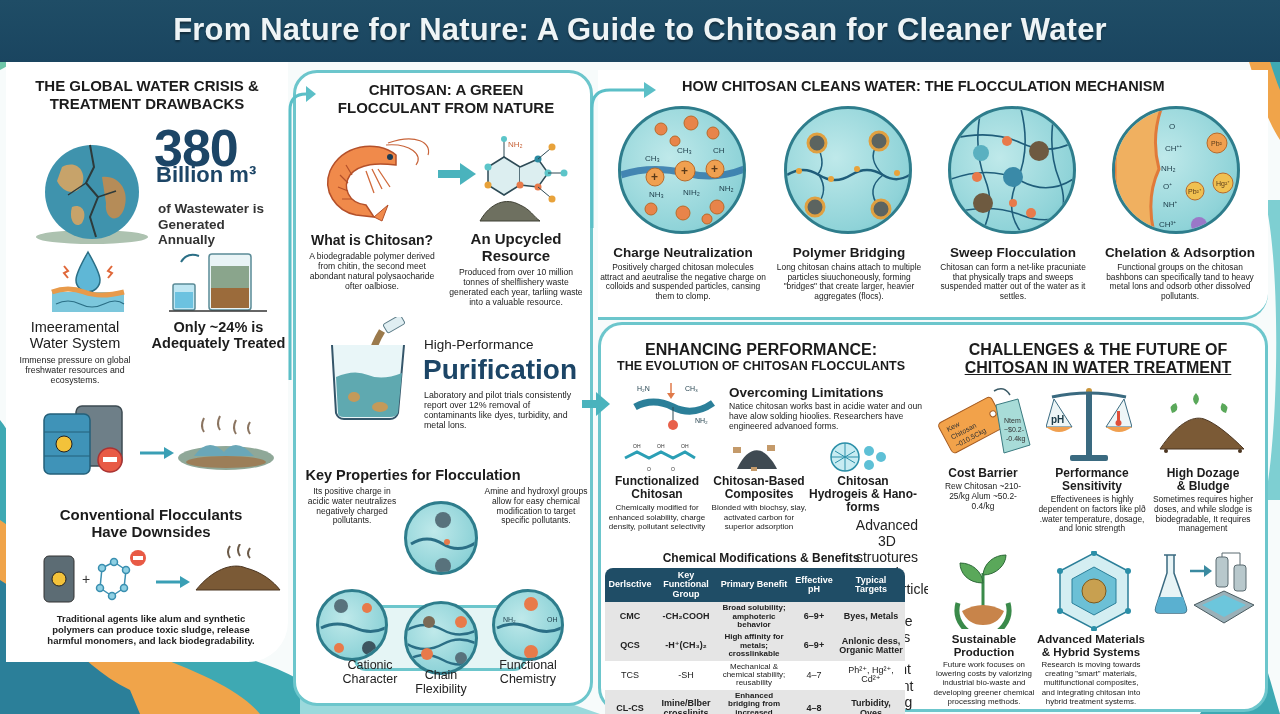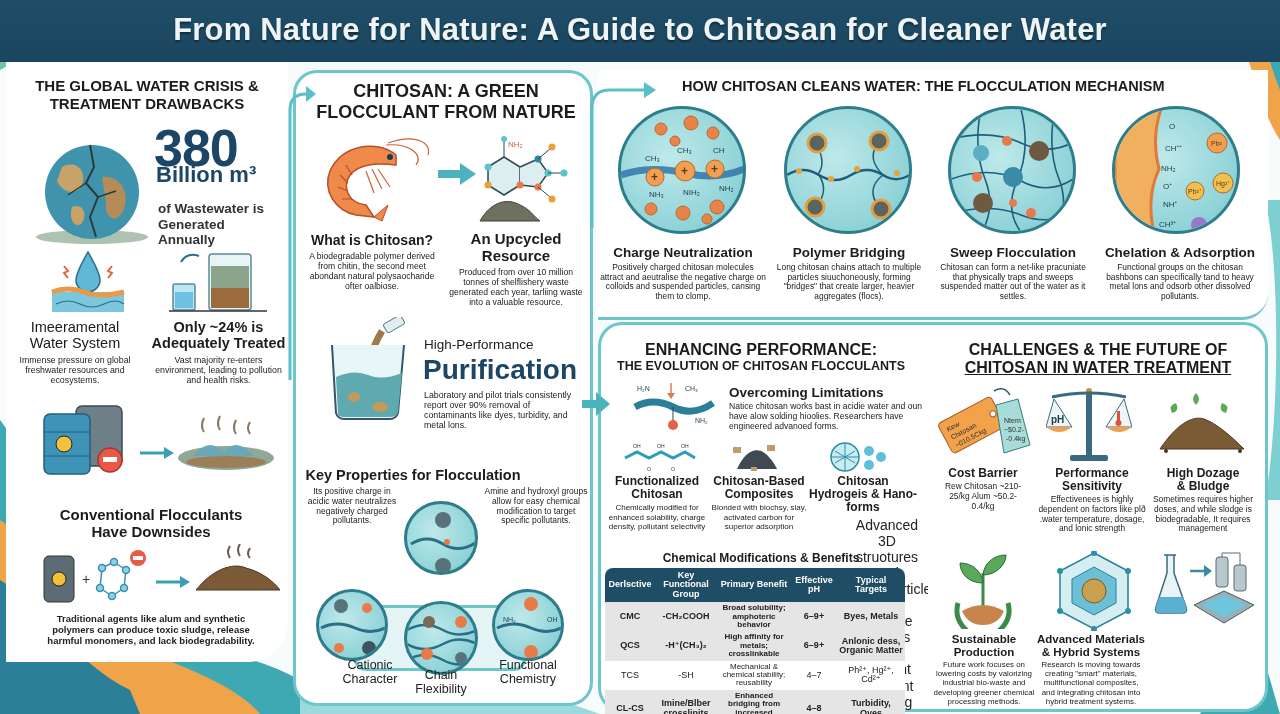--- a/index.html
+++ b/index.html
@@ -97,21 +97,20 @@
     <rect x="42" y="38" width="38" height="20" fill="#9b6b3b"></rect>
     <line x1="0" y1="61" x2="98" y2="61" stroke="#333" stroke-width="1.5"></line>
   </svg>
 
   <div class="abs center" style="left:4px; top:258px; width:130px;">
     <div style="font-size:14.5px; line-height:1.1; color:#1c1c1c;">Imeeramental Water System</div>
     <div class="small" style="margin-top:3px; font-size:8.8px;">Immense pressure on global freshwater resources and ecosystems.</div>
   </div>
   <div class="abs center" style="left:145px; top:258px; width:135px;">
     <div style="font-size:14.5px; line-height:1.1; color:#1c1c1c; font-weight:600;">Only ~24% is Adequately Treated</div>
-    <div class="small" style="margin-top:3px; font-size:8.8px;">Vast majority re-enters environment, leading to pollution and health risks.</div>
   </div>
 
   <svg class="abs" style="left:34px; top:342px;" width="96" height="72" viewBox="0 0 96 72">
     <rect x="36" y="2" width="46" height="60" rx="6" fill="#6e7f88" stroke="#3d4b52" stroke-width="1.5"></rect>
     <rect x="4" y="10" width="46" height="60" rx="6" fill="#3f93b8" stroke="#24607a" stroke-width="1.5"></rect>
     <line x1="4" y1="28" x2="50" y2="28" stroke="#24607a"></line>
       <line x1="4" y1="52" x2="50" y2="52" stroke="#24607a"></line>
     <circle cx="24" cy="40" r="8" fill="#f3c23a" stroke="#222"></circle>
     <circle cx="70" cy="56" r="12" fill="#e85a45" stroke="#a33" stroke-width="1.5"></circle>
     <rect x="63" y="53" width="14" height="5" fill="#fff"></rect>
@@ -156,21 +155,21 @@
     </svg>
   <svg class="abs" style="left:186px; top:482px;" width="90" height="52" viewBox="0 0 90 52">
     <path d="M38 2 q-4 6 0 12 M48 0 q-4 6 0 12 M58 4 q-4 6 0 10" stroke="#6b5a48" stroke-width="2" fill="none"></path>
     <path d="M4 46 C 20 26, 40 18, 54 24 C 70 28, 82 38, 88 46 Z" fill="#7b5a36" stroke="#4b3520"></path>
   </svg>
 
   <div class="abs center small" style="left:40px; top:552px; width:210px; font-size:9.5px; font-weight:600;">Traditional agents like alum and synthetic polymers can produce toxic sludge, release harmful monomers, and lack biodegradability.</div>
 </section>
 
 <section style="position:absolute; left:293px; top:70px; width:300px; height:636px; z-index:3; background:#fff; border:3px solid #6cc6cc; border-radius:24px;">
-  <div class="h-sec abs" style="left:20px; top:8px; width:260px; font-size:18px; line-height:1.18;">CHITOSAN: A GREEN FLOCCULANT FROM NATURE</div>
+  <div class="h-sec abs" style="left:20px; top:8px; width:260px; font-size:15px; line-height:1.18;">CHITOSAN: A GREEN FLOCCULANT FROM NATURE</div>
 
   <svg class="abs" style="left:20px; top:52px;" width="120" height="100" viewBox="0 0 120 100">
     <path d="M70 20 C 94 18, 108 30, 100 40" stroke="#c8643a" stroke-width="1.2" fill="none"></path>
     <path d="M72 18 C 100 8, 116 18, 112 30" stroke="#c8643a" stroke-width="1.2" fill="none"></path>
     <path d="M80 30 C 60 14, 26 20, 14 46 C 6 66, 20 86, 40 90 L 58 92 L 50 80 C 32 78, 26 62, 34 50 C 44 38, 62 38, 80 40 Z" fill="#f08a4b" stroke="#b4502a" stroke-width="1.5"></path>
     <path d="M58 92 L 72 80 L 66 96 Z" fill="#f08a4b" stroke="#b4502a"></path>
     <circle cx="74" cy="32" r="3" fill="#1d3b52"></circle>
     <path d="M30 40 l6 10 M24 50 l8 8 M22 62 l10 4 M26 74 l10 0" stroke="#b4502a" stroke-width="1.2"></path>
     <path d="M56 44 l10 20 M62 44 l12 18 M50 46 l8 22" stroke="#d06a3c" stroke-width="1.3"></path>
   </svg>
@@ -212,21 +211,21 @@
   <svg class="abs" style="left:30px; top:244px;" width="86" height="104" viewBox="0 0 86 104">
     <rect x="58" y="2" width="20" height="10" rx="2" transform="rotate(-30 68 7)" fill="#e0eef2" stroke="#5a7a86"></rect>
     <path d="M56 14 C 46 30, 40 50, 38 90" stroke="#9b7a4c" stroke-width="7" fill="none"></path>
     <path d="M6 28 L 10 96 Q 12 102 18 102 L 64 102 Q 70 102 72 96 L 78 28" fill="#e9f6f8" stroke="#35566a" stroke-width="2"></path>
     <path d="M10 60 Q 28 52 42 58 T 76 56 L 72 96 Q 70 100 64 100 L 18 100 Q 12 100 12 96 Z" fill="#5fa9b0"></path>
     <ellipse cx="28" cy="80" rx="6" ry="5" fill="#c49a5a"></ellipse>
       <ellipse cx="54" cy="90" rx="8" ry="5" fill="#c49a5a"></ellipse>
   </svg>
   <div class="abs" style="left:128px; top:264px; font-size:13.5px; color:#1c1c1c;">High-Performance</div>
   <div class="abs navy" style="left:127px; top:281px; font-size:28px; font-weight:700;">Purification</div>
-  <div class="abs small" style="left:128px; top:317px; width:150px; font-size:8.8px;">Laboratory and pilot trials consistently report over 90% removal of contaminants like dyes, turbidity, and metal lons.</div>
+  <div class="abs small" style="left:128px; top:317px; width:150px; font-size:8.8px;">Laboratory and pilot trials consistently report over 12% removal of contaminants like dyes, turbidity, and metal lons.</div>
 
   <div class="abs center" style="left:0; top:394px; width:234px; font-size:14.5px; font-weight:600; color:#1c1c1c;">Key Properties for Flocculation</div>
   <div class="abs center small" style="left:6px; top:414px; width:100px; font-size:8.5px;">Its positive charge in acidic water neutralizes negatively charged pollutants.</div>
   <div class="abs center small" style="left:188px; top:414px; width:104px; font-size:8.5px;">Amine and hydroxyl groups allow for easy chemical modification to target specific pollutants.</div>
   <div class="abs" style="left:58px; top:532px; width:172px; height:66px; border:3px solid #6cc6cc; border-radius:12px; background:#e5f5f5;"></div>
   <div class="circle-ill" style="left:108px; top:428px; width:74px; height:74px;">
     <svg width="74" height="74" viewBox="0 0 74 74">
         <path d="M4 40 Q 20 30 36 40 T 70 38" stroke="#2b6f86" stroke-width="3" fill="none"></path>
         <circle cx="36" cy="16" r="8" fill="#58727c"></circle>
         <circle cx="36" cy="62" r="8" fill="#58727c"></circle>

